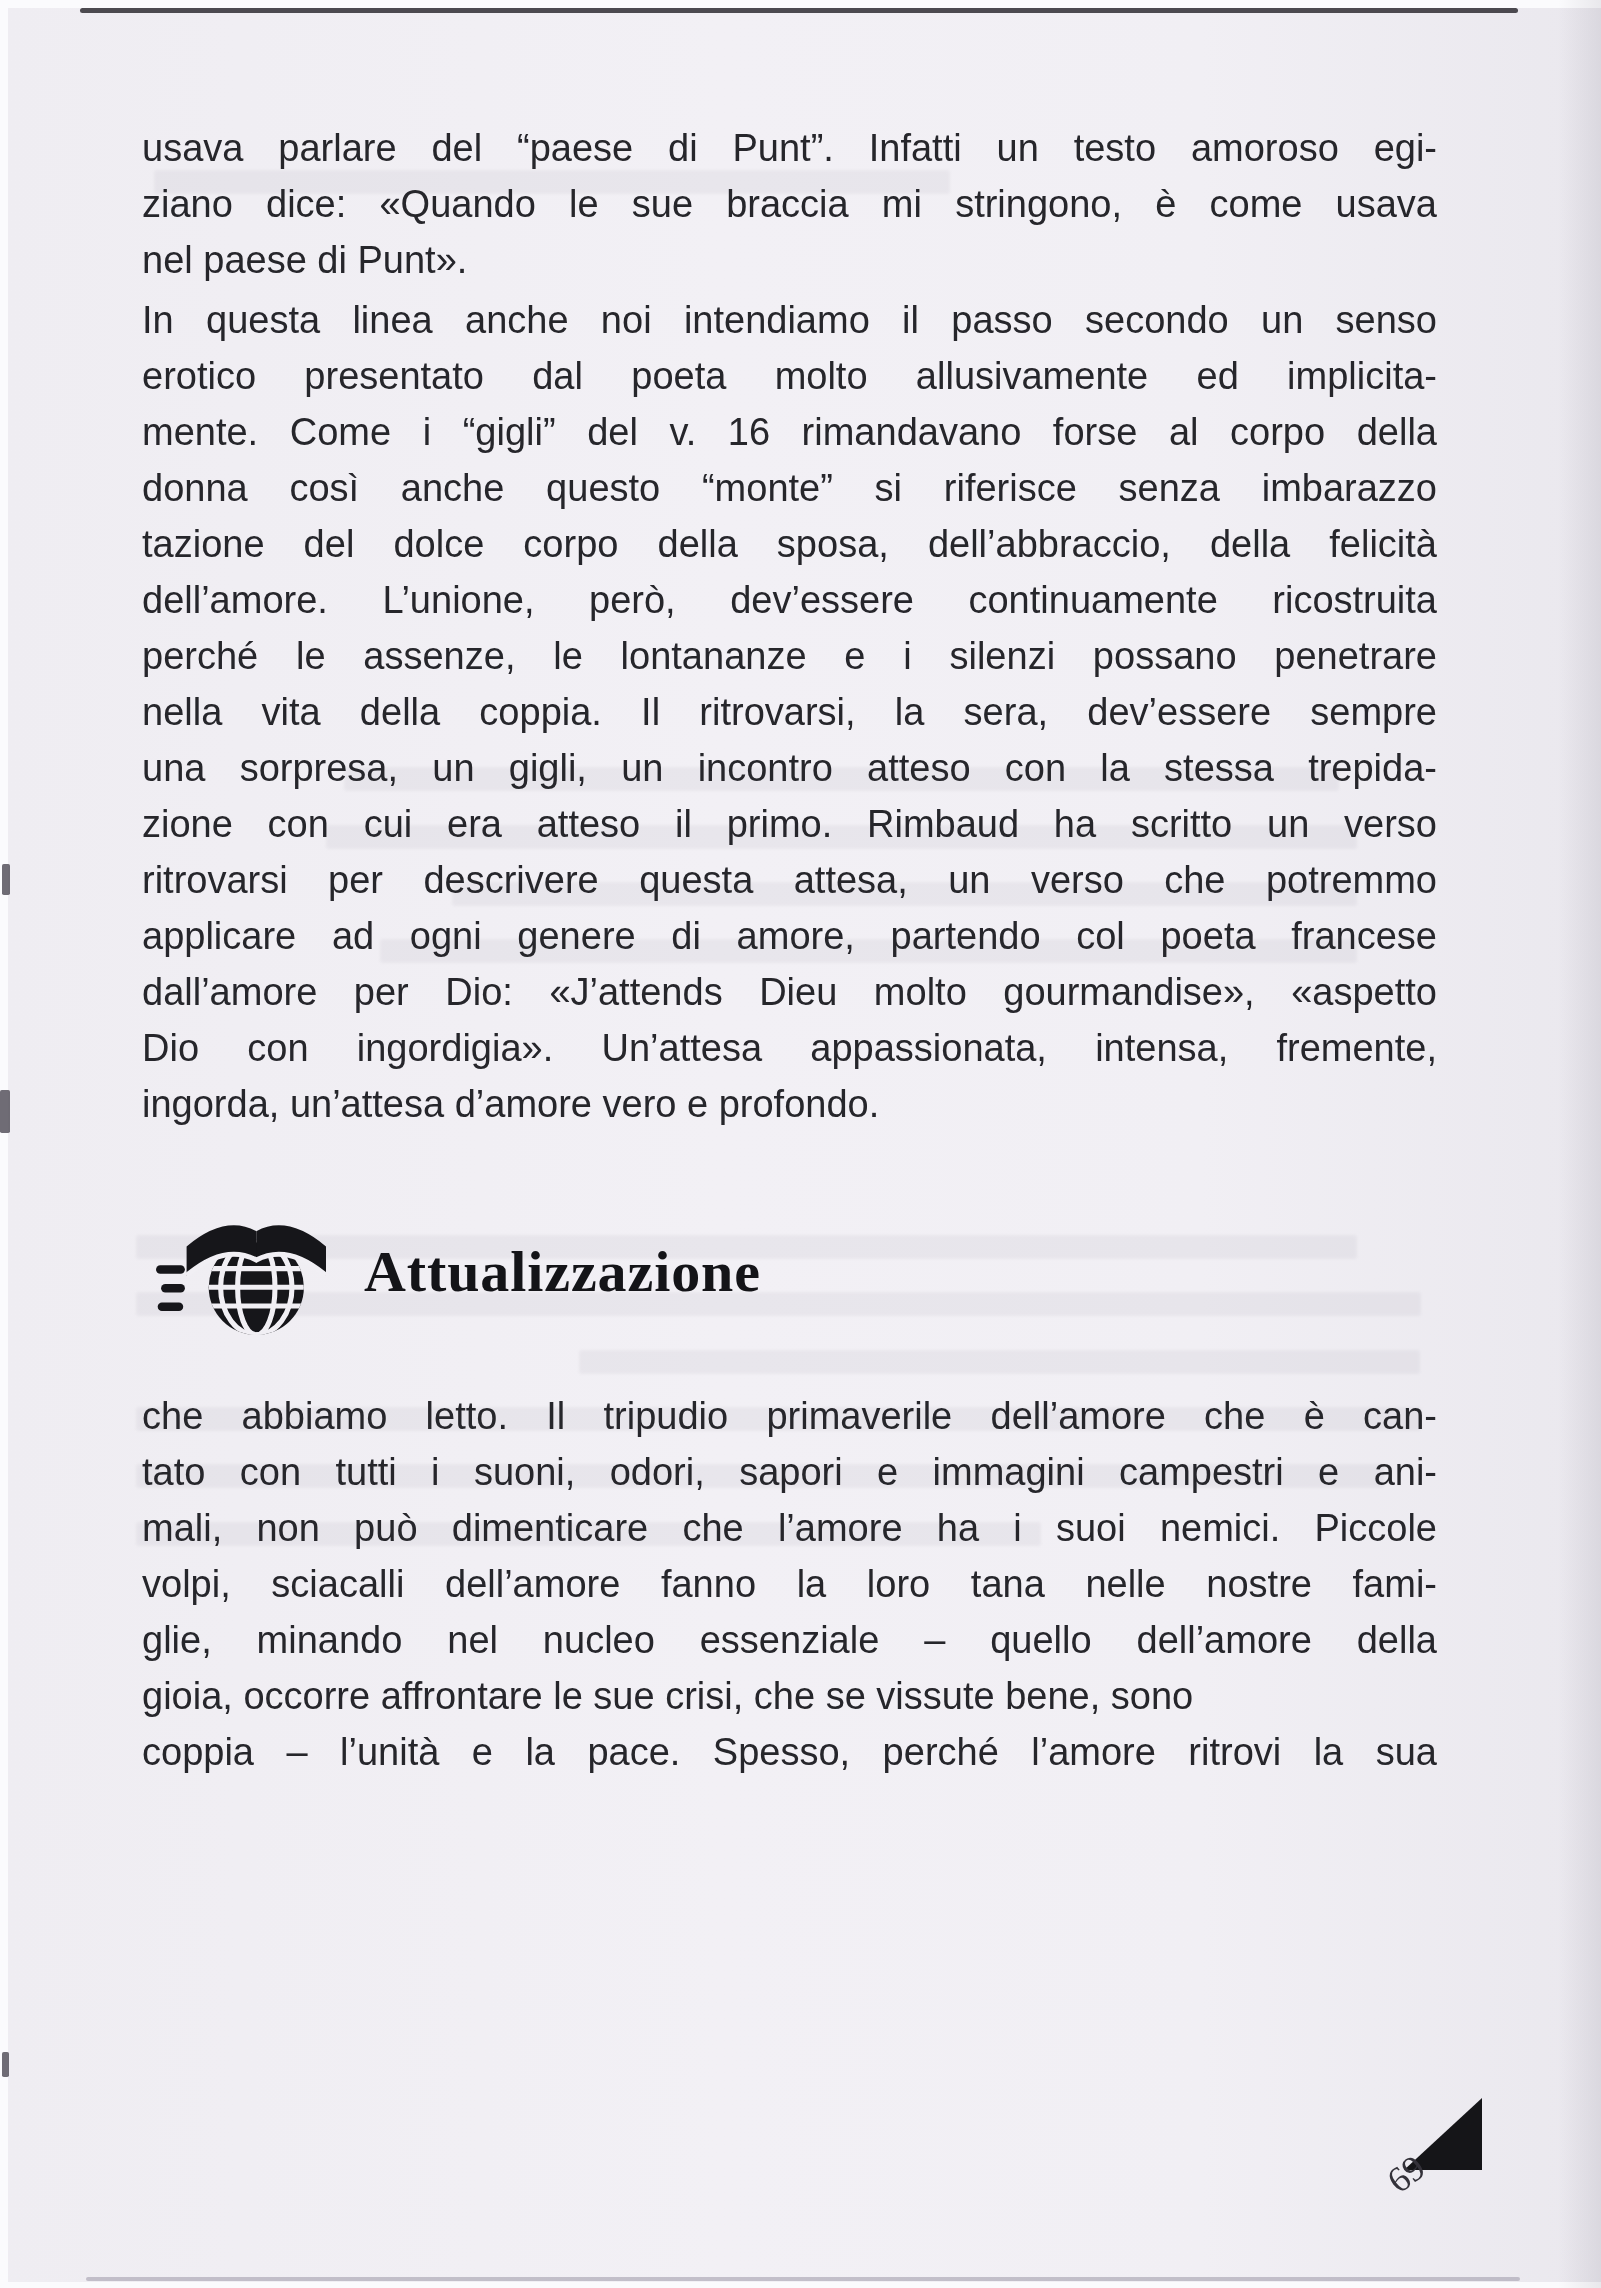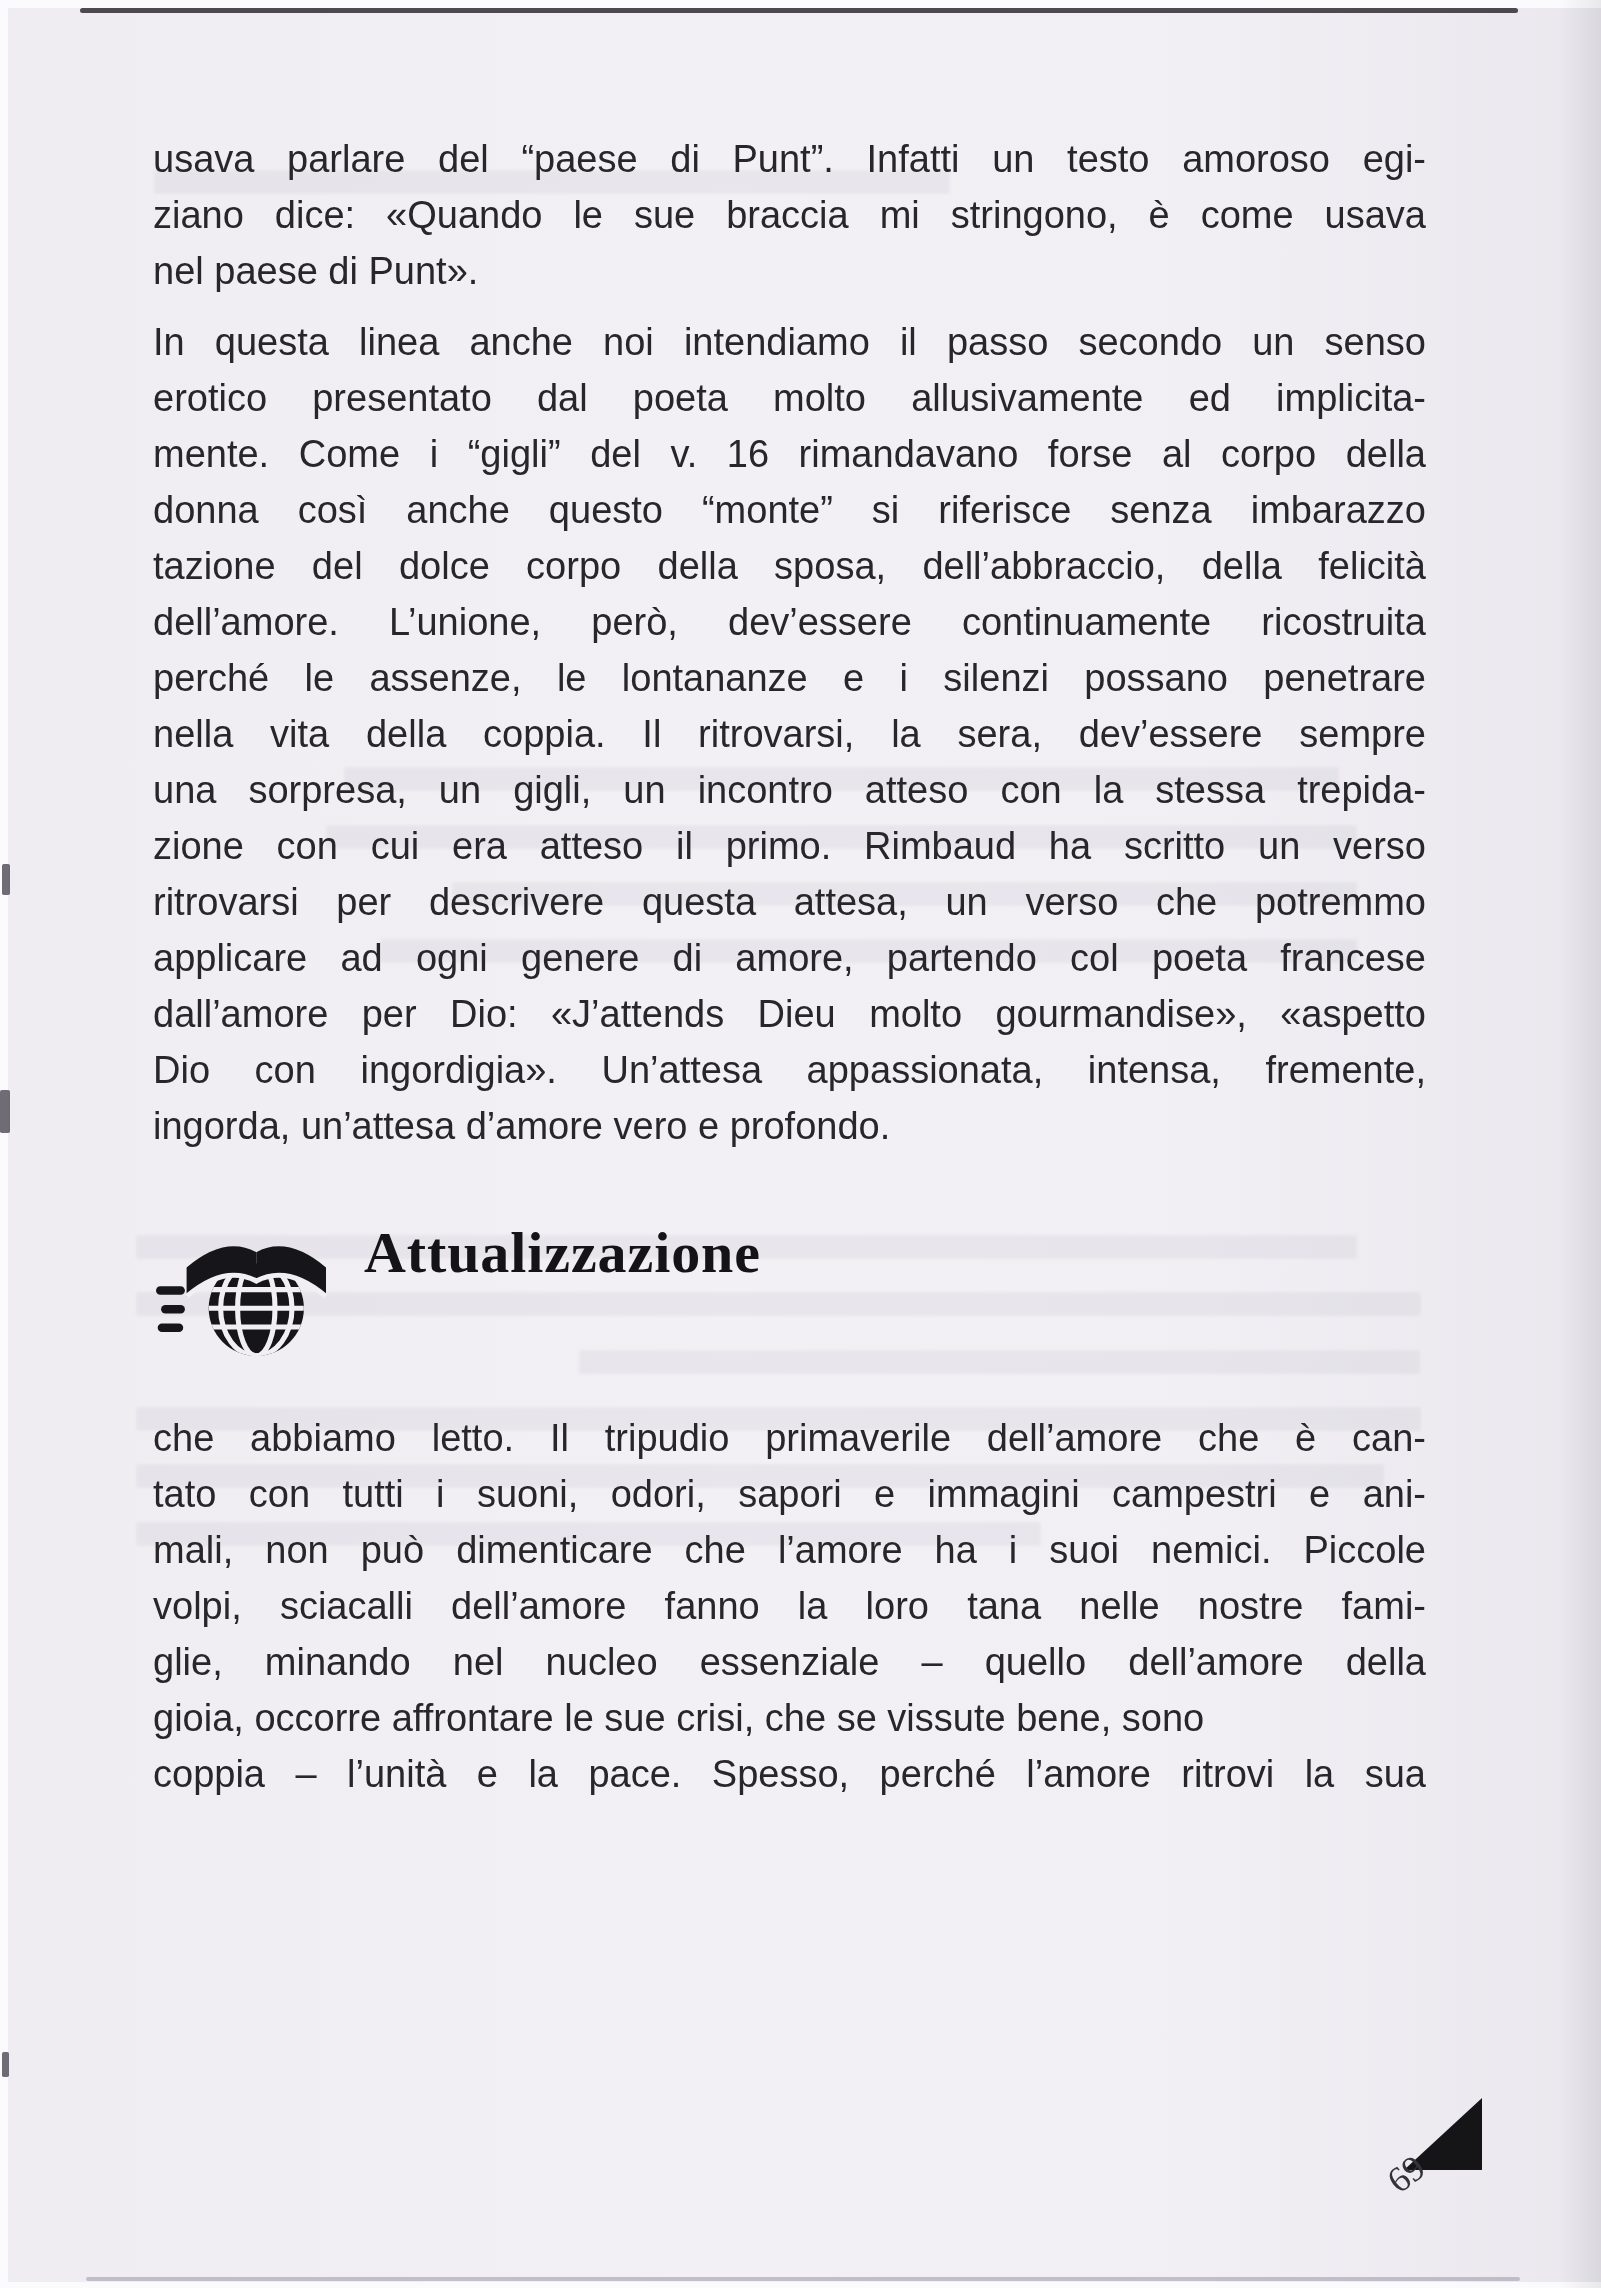--- a/index.html
+++ b/index.html
@@ -46,27 +46,27 @@
   }
   
   .content {
     position: absolute;
     top: 116px; left: 138px; width: 1303px;
     color: #26262b;
     font-size: 38px;
     line-height: 56px;
     z-index: 2;
   }
-  .para { margin: 15px; }
+  .para { margin: 4px; }
   .line { text-align: justify; text-align-last: justify; white-space: normal; }
   .line.last { text-align-last: left; }
   
   .section-row {
     display: flex;
-    align-items: flex-start;
+    align-items: center;
     gap: 20px;
     margin-top: 71px;
     margin-bottom: 47px;
     height: 138px;
   }
   .section-icon { flex: 0 0 auto; width: 206px; height: 136px; }
   .section-heading {
     margin: 0;
     font-family: "Liberation Serif", serif;
     font-weight: 700;

